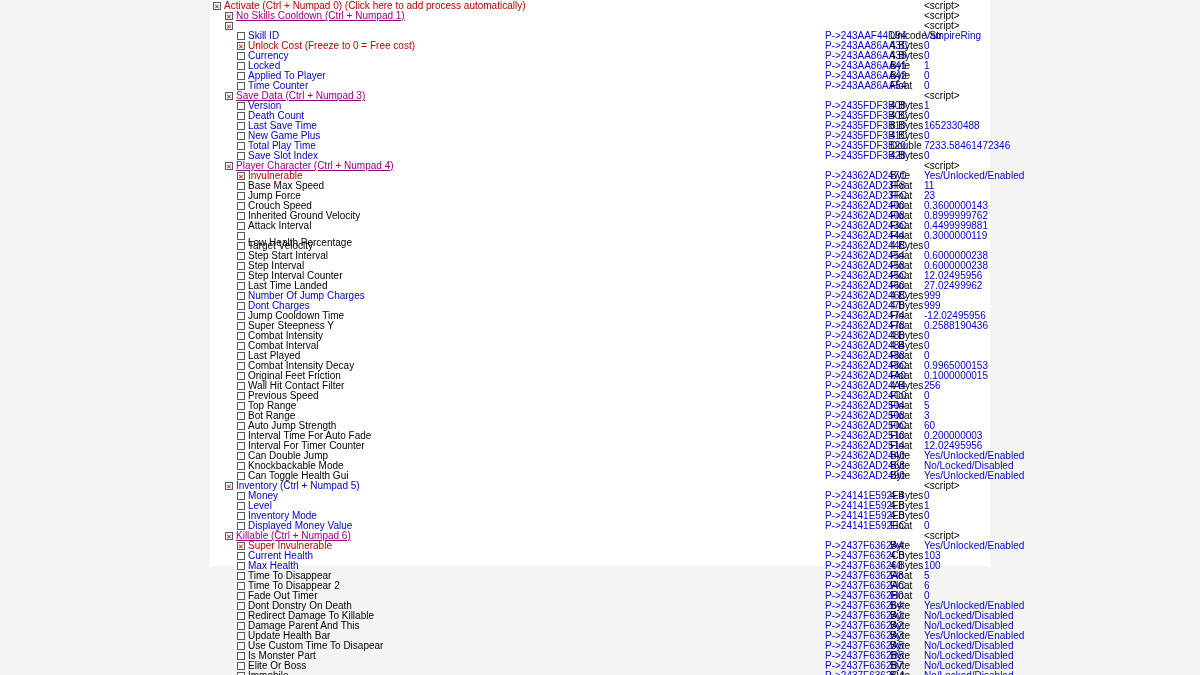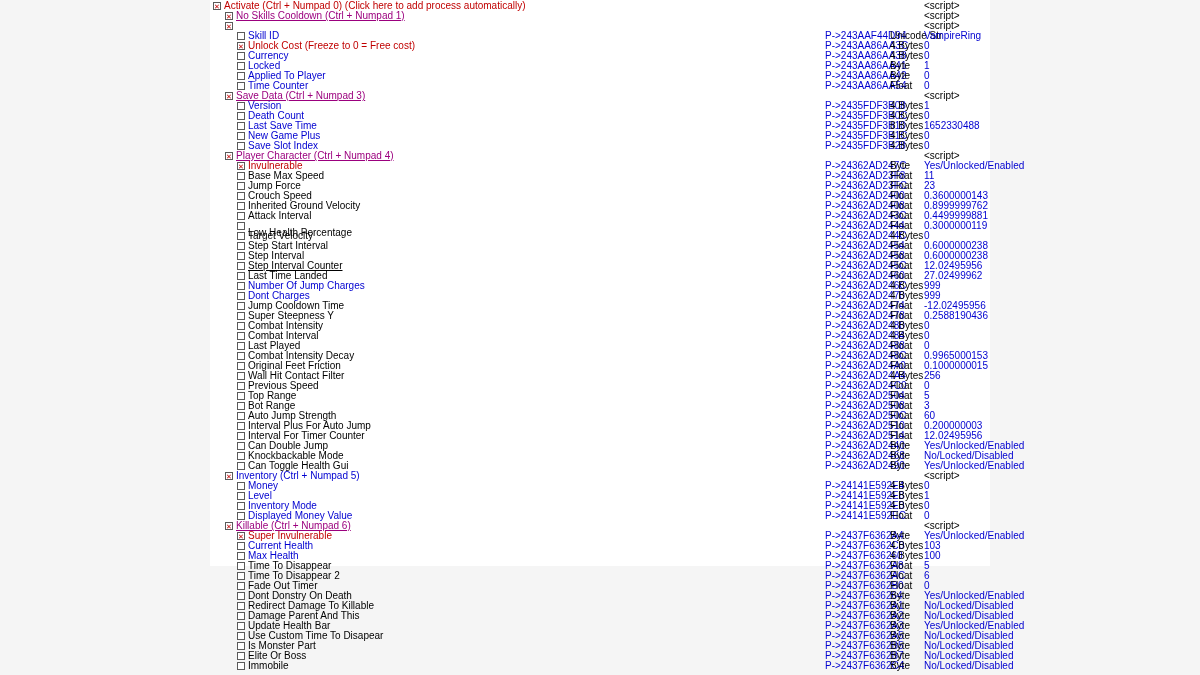--- a/index.html
+++ b/index.html
@@ -158,20 +158,28 @@
         <span style="display: inline-block; width: 27px;"></span>
         <span class="cbox"></span>
         <span class="desc c-desc">New Game Plus</span>
         <span class="addr c-addr">P-&gt;2435FDF3B1C</span>
         <span class="type c-type">4 Bytes</span>
         <span class="val c-val">0</span>
       </div>
       <div class="row">
         <span style="display: inline-block; width: 27px;"></span>
         <span class="cbox"></span>
+        <span class="desc c-desc">Total Play Time</span>
+        <span class="addr c-addr">P-&gt;2435FDF3B20</span>
+        <span class="type c-type">Double</span>
+        <span class="val c-val">7233.58461472346</span>
+      </div>
+      <div class="row">
+        <span style="display: inline-block; width: 27px;"></span>
+        <span class="cbox"></span>
         <span class="desc c-desc">Save Slot Index</span>
         <span class="addr c-addr">P-&gt;2435FDF3B28</span>
         <span class="type c-type">4 Bytes</span>
         <span class="val c-val">0</span>
       </div>
       <div class="row">
         <span style="display: inline-block; width: 15px;"></span>
         <span class="cbox checked"></span>
         <span class="desc c-desc purple">Player Character (Ctrl + Numpad 4)</span>
         <span class="val c-val" style="color: rgb(0, 0, 0);">&lt;script&gt;</span>
@@ -252,21 +260,21 @@
         <span style="display: inline-block; width: 27px;"></span>
         <span class="cbox"></span>
         <span class="desc c-desc" style="color: rgb(0, 0, 0);">Step Interval</span>
         <span class="addr c-addr">P-&gt;24362AD2458</span>
         <span class="type c-type">Float</span>
         <span class="val c-val">0.6000000238</span>
       </div>
       <div class="row">
         <span style="display: inline-block; width: 27px;"></span>
         <span class="cbox"></span>
-        <span class="desc c-desc" style="color: rgb(0, 0, 0); text-decoration: underline;">Step Interval Counter</span>
+        <span class="desc c-desc" style="color: rgb(0, 0, 0);">Step Interval Counter</span>
         <span class="addr c-addr">P-&gt;24362AD245C</span>
         <span class="type c-type">Float</span>
         <span class="val c-val">12.02495956</span>
       </div>
       <div class="row">
         <span style="display: inline-block; width: 27px;"></span>
         <span class="cbox"></span>
         <span class="desc c-desc" style="color: rgb(0, 0, 0);">Last Time Landed</span>
         <span class="addr c-addr">P-&gt;24362AD2460</span>
         <span class="type c-type">Float</span>
@@ -380,21 +388,21 @@
         <span style="display: inline-block; width: 27px;"></span>
         <span class="cbox"></span>
         <span class="desc c-desc" style="color: rgb(0, 0, 0);">Auto Jump Strength</span>
         <span class="addr c-addr">P-&gt;24362AD250C</span>
         <span class="type c-type">Float</span>
         <span class="val c-val">60</span>
       </div>
       <div class="row">
         <span style="display: inline-block; width: 27px;"></span>
         <span class="cbox"></span>
-        <span class="desc c-desc" style="color: rgb(0, 0, 0);">Interval Plus For Auto Jump</span>
+        <span class="desc c-desc" style="color: rgb(0, 0, 0);">Interval Time For Auto Fade</span>
         <span class="addr c-addr">P-&gt;24362AD2510</span>
         <span class="type c-type">Float</span>
         <span class="val c-val">0.200000003</span>
       </div>
       <div class="row">
         <span style="display: inline-block; width: 27px;"></span>
         <span class="cbox"></span>
         <span class="desc c-desc" style="color: rgb(0, 0, 0);">Interval For Timer Counter</span>
         <span class="addr c-addr">P-&gt;24362AD2514</span>
         <span class="type c-type">Float</span>

